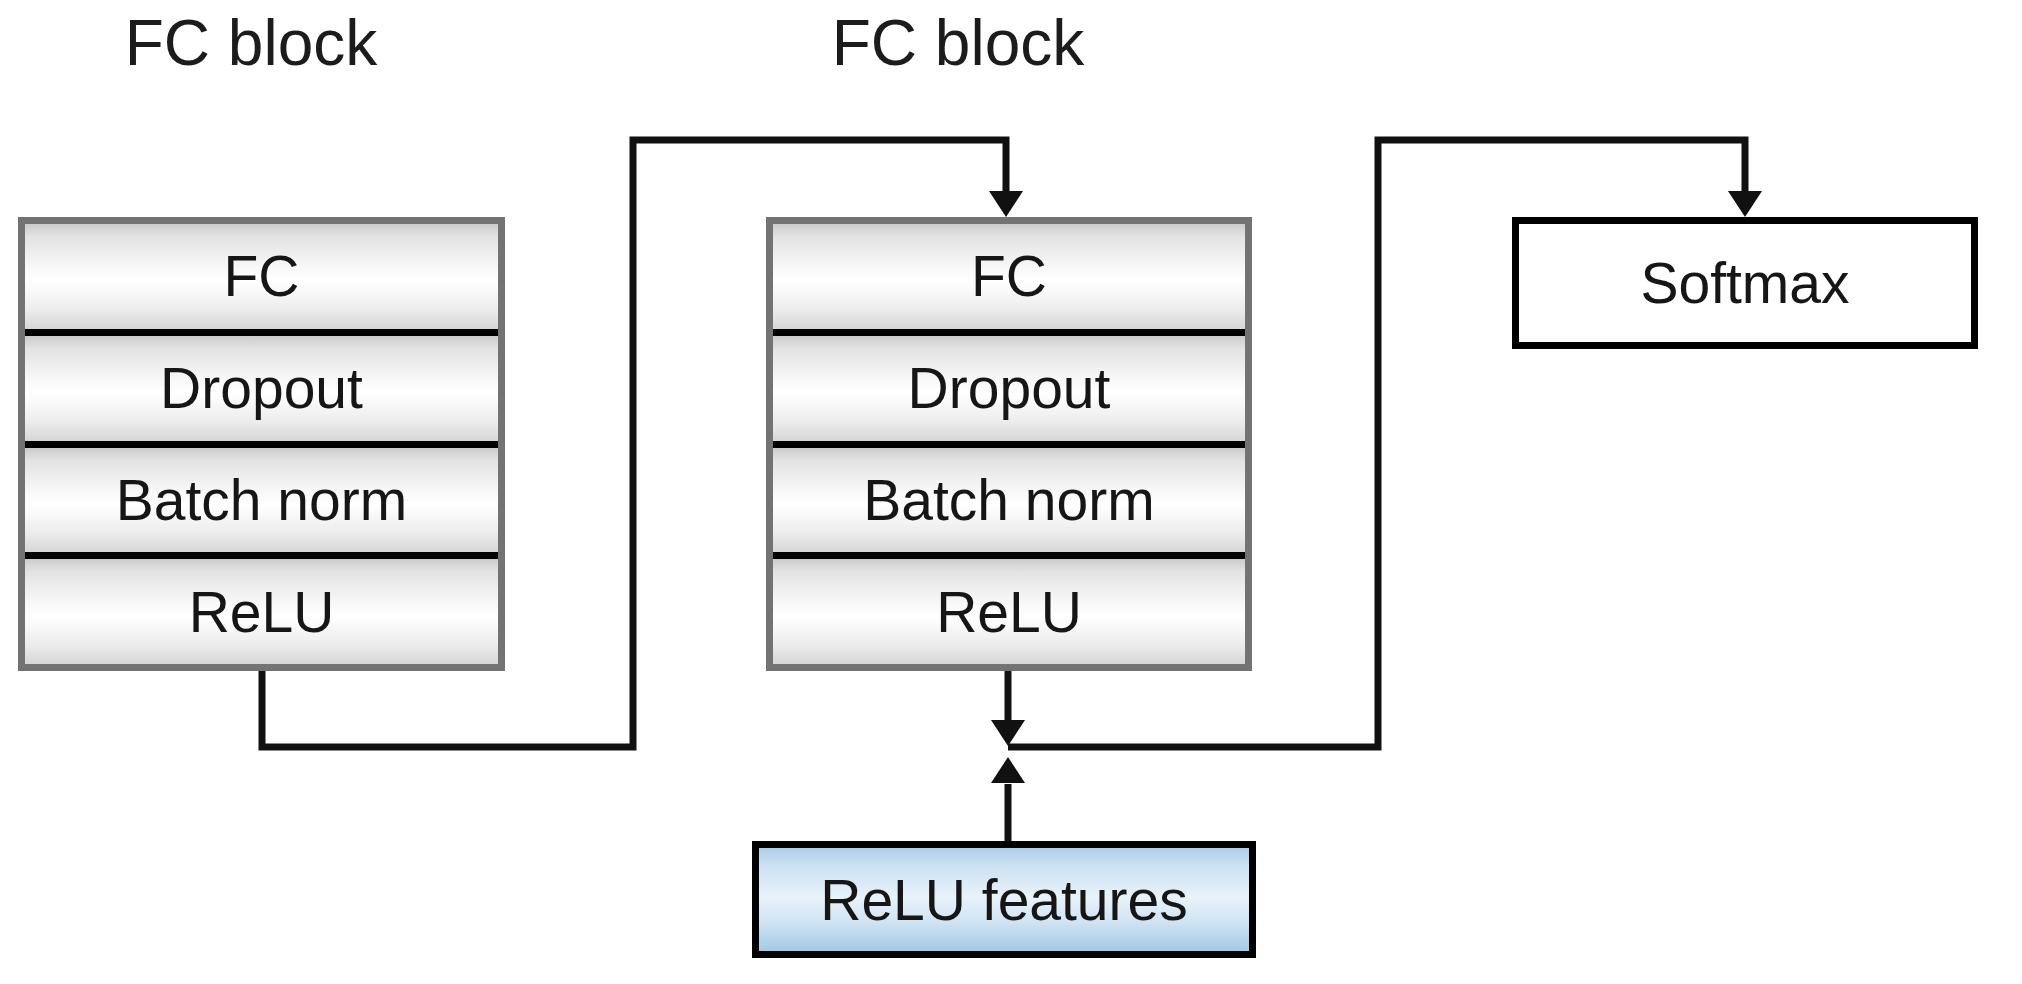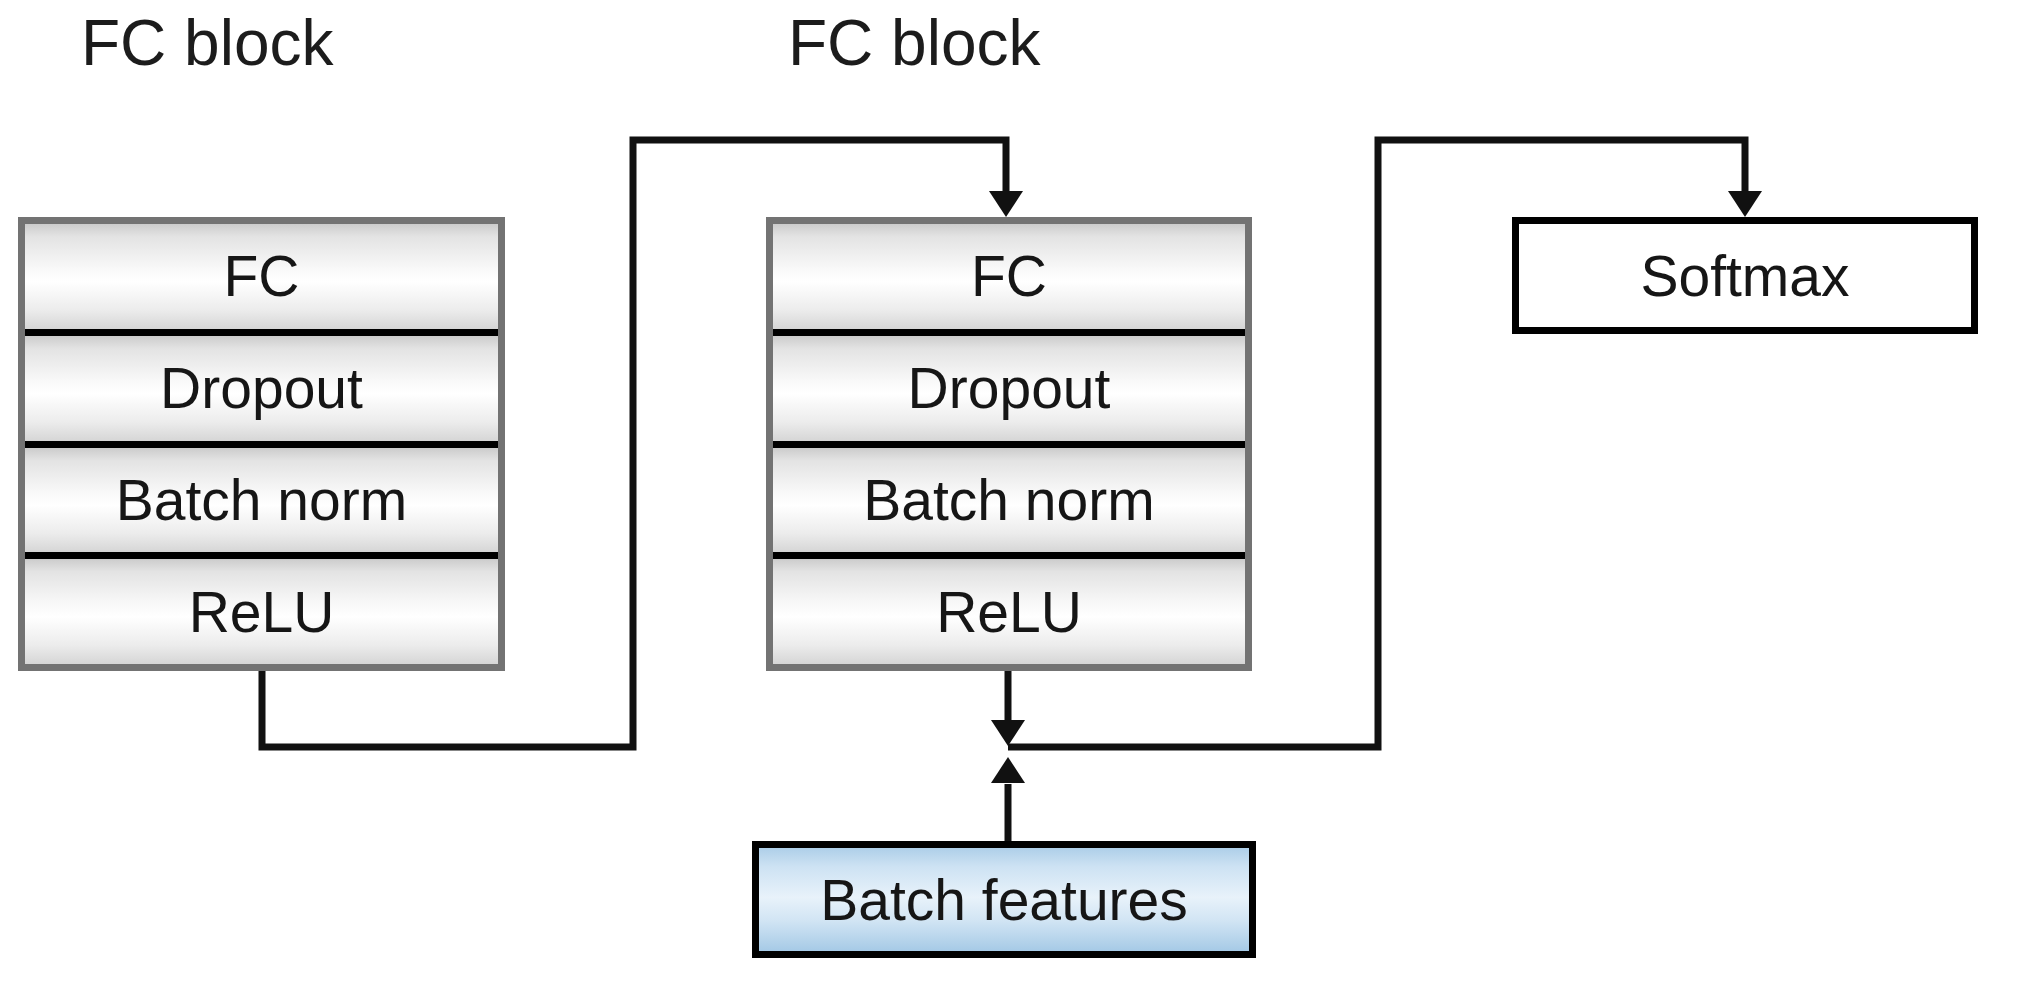--- a/index.html
+++ b/index.html
@@ -8,20 +8,21 @@
     width:2022px;height:984px;
     background:#ffffff;
     font-family:"Liberation Sans", sans-serif;
     color:#1a1a1a;
     overflow:hidden;
   }
   .block-label{
     position:absolute;
     top:4px;
     width:340px;
+    text-align:center;
     font-size:64px;
     line-height:78px;
     color:#1c1c1c;
     white-space:nowrap;
   }
   #label-block1{left:81px;}
   #label-block2{left:788px;}
 
   .stack{
     position:absolute;
@@ -50,21 +51,21 @@
     position:absolute;
     border:7px solid #000000;
     box-sizing:border-box;
     display:flex;
     align-items:center;
     justify-content:center;
     font-size:57px;
     color:#161616;
   }
   #softmax-box{
-    left:1512px;top:217px;width:466px;height:117px;
+    left:1512px;top:217px;width:466px;height:132px;
     background:#ffffff;
   }
   #time-features-box{
     left:752px;top:841px;width:504px;height:117px;
     background:linear-gradient(180deg,#aecfe9 0%,#cde2f3 18%,#e8f2fa 48%,#d2e5f4 70%,#a6cae6 100%);
   }
 
   .wires{
     position:absolute;
     left:0;top:0;
@@ -109,15 +110,15 @@
 
   <div class="stack" id="stack2">
     <div class="row">FC</div>
     <div class="row">Dropout</div>
     <div class="row">Batch norm</div>
     <div class="row">ReLU</div>
   </div>
 
   <div class="single-box" id="softmax-box">Softmax</div>
 
-  <div class="single-box" id="time-features-box">Batch features</div>
+  <div class="single-box" id="time-features-box">ReLU features</div>
 
 </div>
 
 </body></html>

